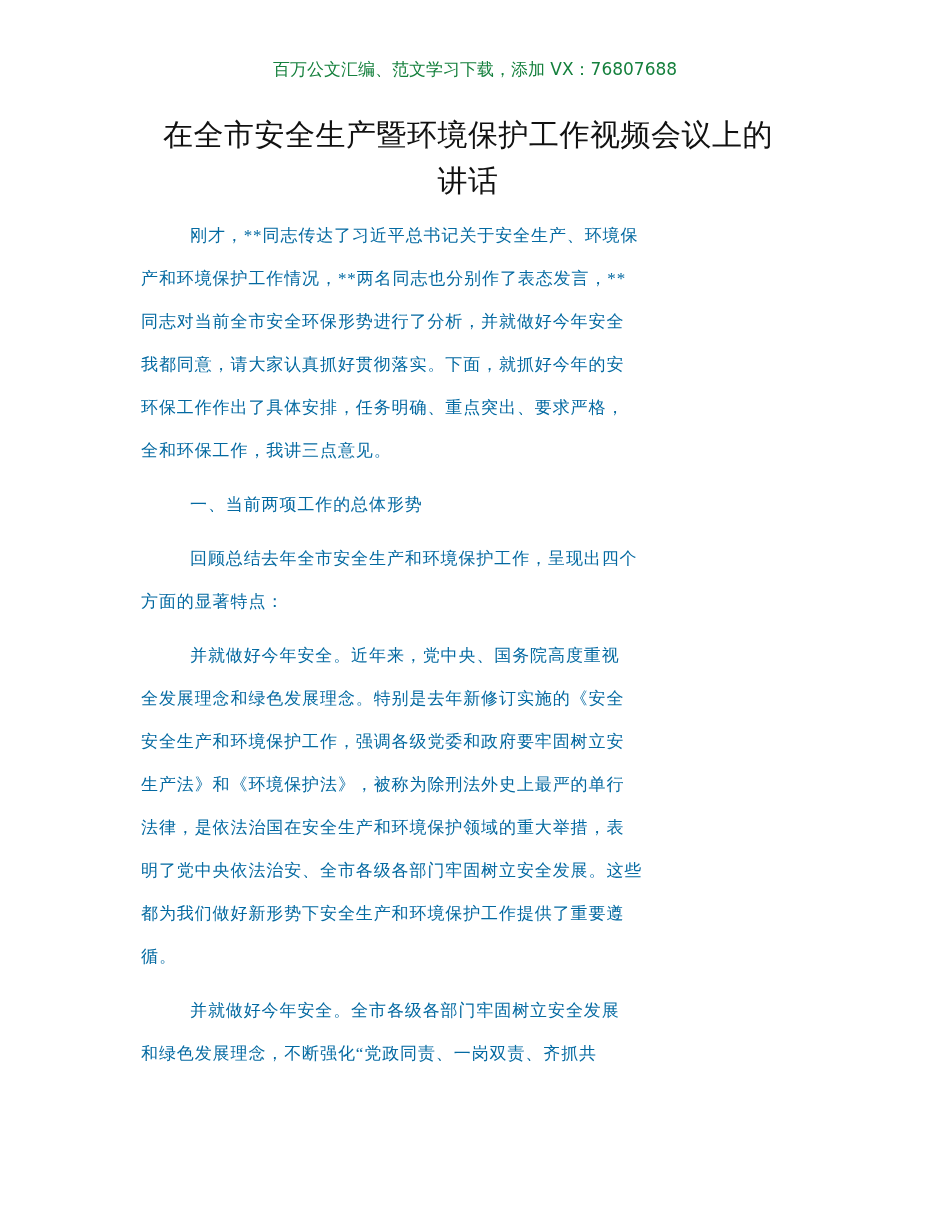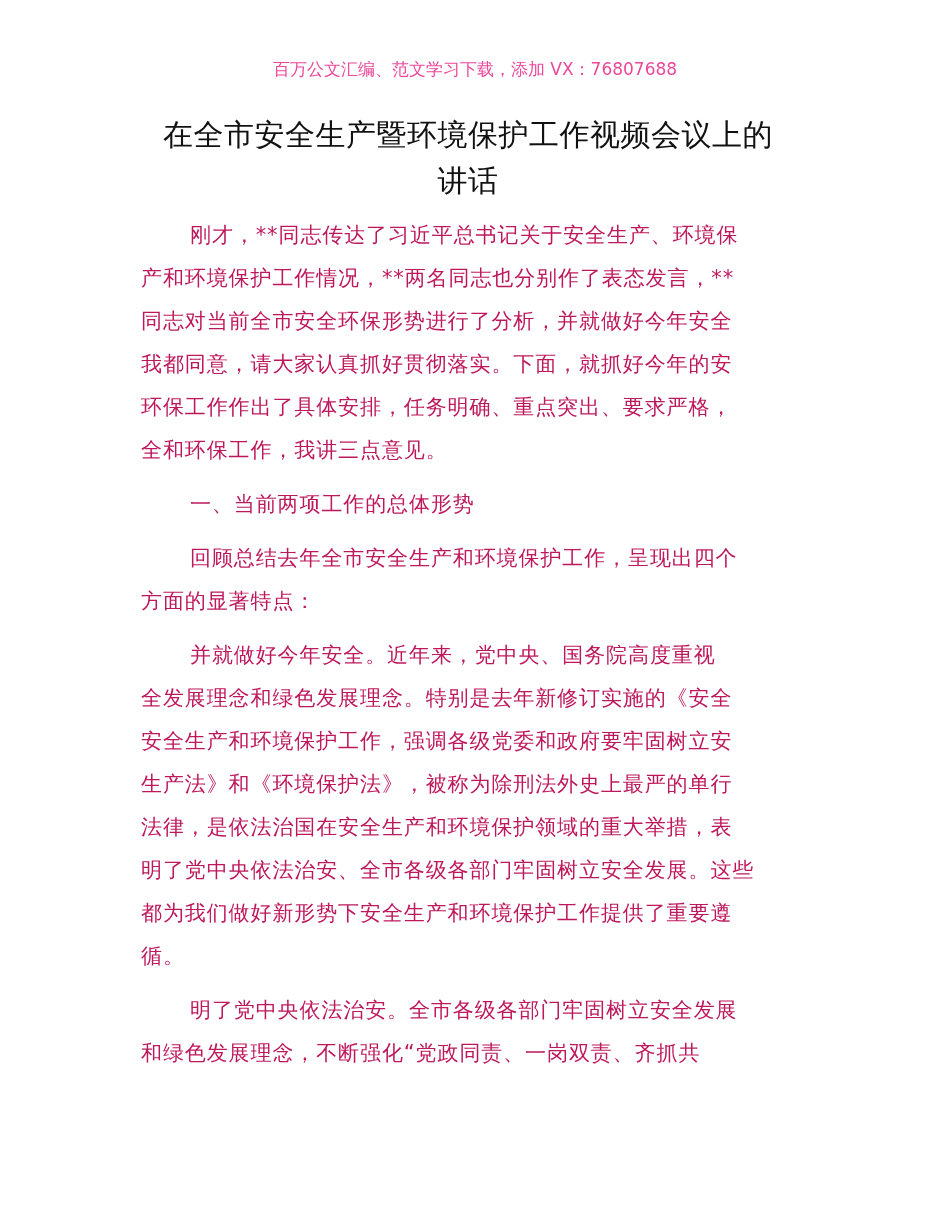--- a/index.html
+++ b/index.html
@@ -1,24 +1,24 @@
 <!DOCTYPE html>
 <html><head>
 <meta charset="utf-8">
 <style>
   html, body { margin: 0; padding: 0; background: #ffffff; }
   body { width: 950px; height: 1230px; position: relative; overflow: hidden;
          font-family: "DejaVu Sans", "Liberation Sans", sans-serif; color: #1a1a1a; }
   .banner { position: absolute; top: 56px; left: 0; width: 950px; text-align: center;
-            font-size: 17px; color: #ec4899; line-height: 26px; }
+            font-size: 17px; color: #15803d; line-height: 26px; }
   .title { position: absolute; top: 112px; left: 113px; width: 710px; text-align: center;
            font-size: 30px; line-height: 46px; color: #111; letter-spacing: 0.5px; }
   .body { position: absolute; top: 214px; left: 141px; width: 680px; }
-  .line { height: 43px; line-height: 43px; font-size: 21px; white-space: nowrap;
-          letter-spacing: 0.9px; color: #be185d; }
+  .line { height: 43px; line-height: 43px; font-size: 17px; white-space: nowrap;
+          letter-spacing: 0.9px; color: #0369a1; font-family: Liberation Serif, serif; }
   .indent { padding-left: 49px; }
   .gap { height: 11px; }
 </style>
 </head>
 <body>
 
 <div class="banner">百万公文汇编、范文学习下载，添加 VX：76807688</div>
 
 <div class="title">
   <div>在全市安全生产暨环境保护工作视频会议上的</div>
@@ -54,16 +54,16 @@
     <div class="line">安全生产和环境保护工作，强调各级党委和政府要牢固树立安</div>
     <div class="line">生产法》和《环境保护法》，被称为除刑法外史上最严的单行</div>
     <div class="line">法律，是依法治国在安全生产和环境保护领域的重大举措，表</div>
     <div class="line">明了党中央依法治安、全市各级各部门牢固树立安全发展。这些</div>
     <div class="line">都为我们做好新形势下安全生产和环境保护工作提供了重要遵</div>
     <div class="line">循。</div>
   </div>
   <div class="gap"></div>
 
   <div>
-    <div class="line indent">明了党中央依法治安。全市各级各部门牢固树立安全发展</div>
+    <div class="line indent">并就做好今年安全。全市各级各部门牢固树立安全发展</div>
     <div class="line">和绿色发展理念，不断强化“党政同责、一岗双责、齐抓共</div>
   </div>
 </div>
 
 </body></html>

